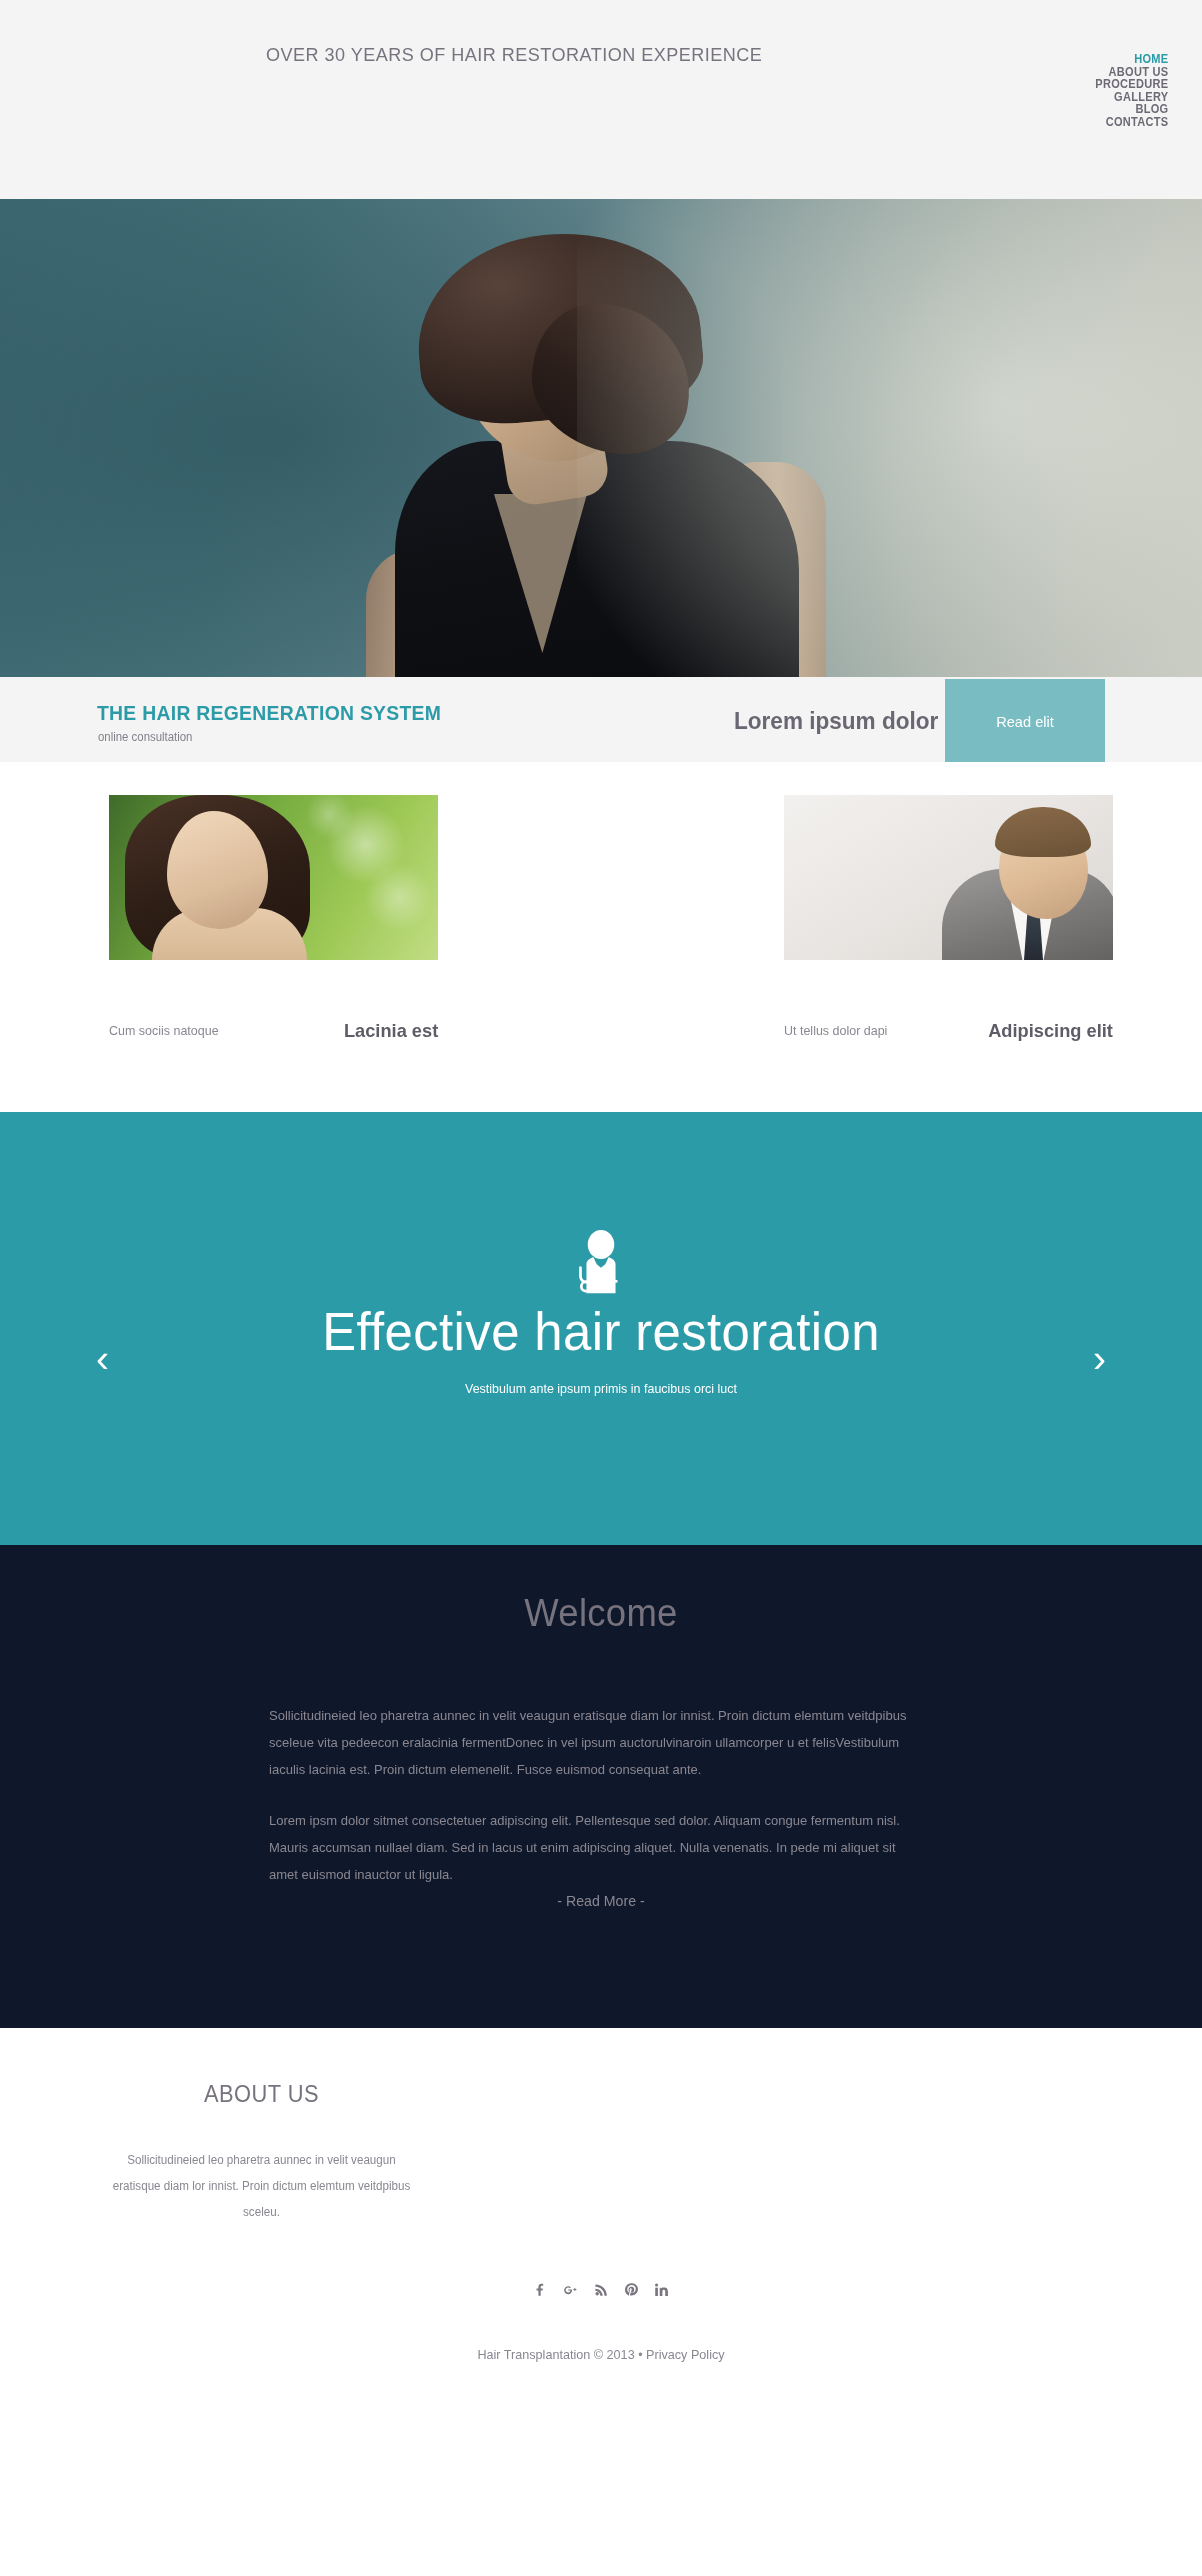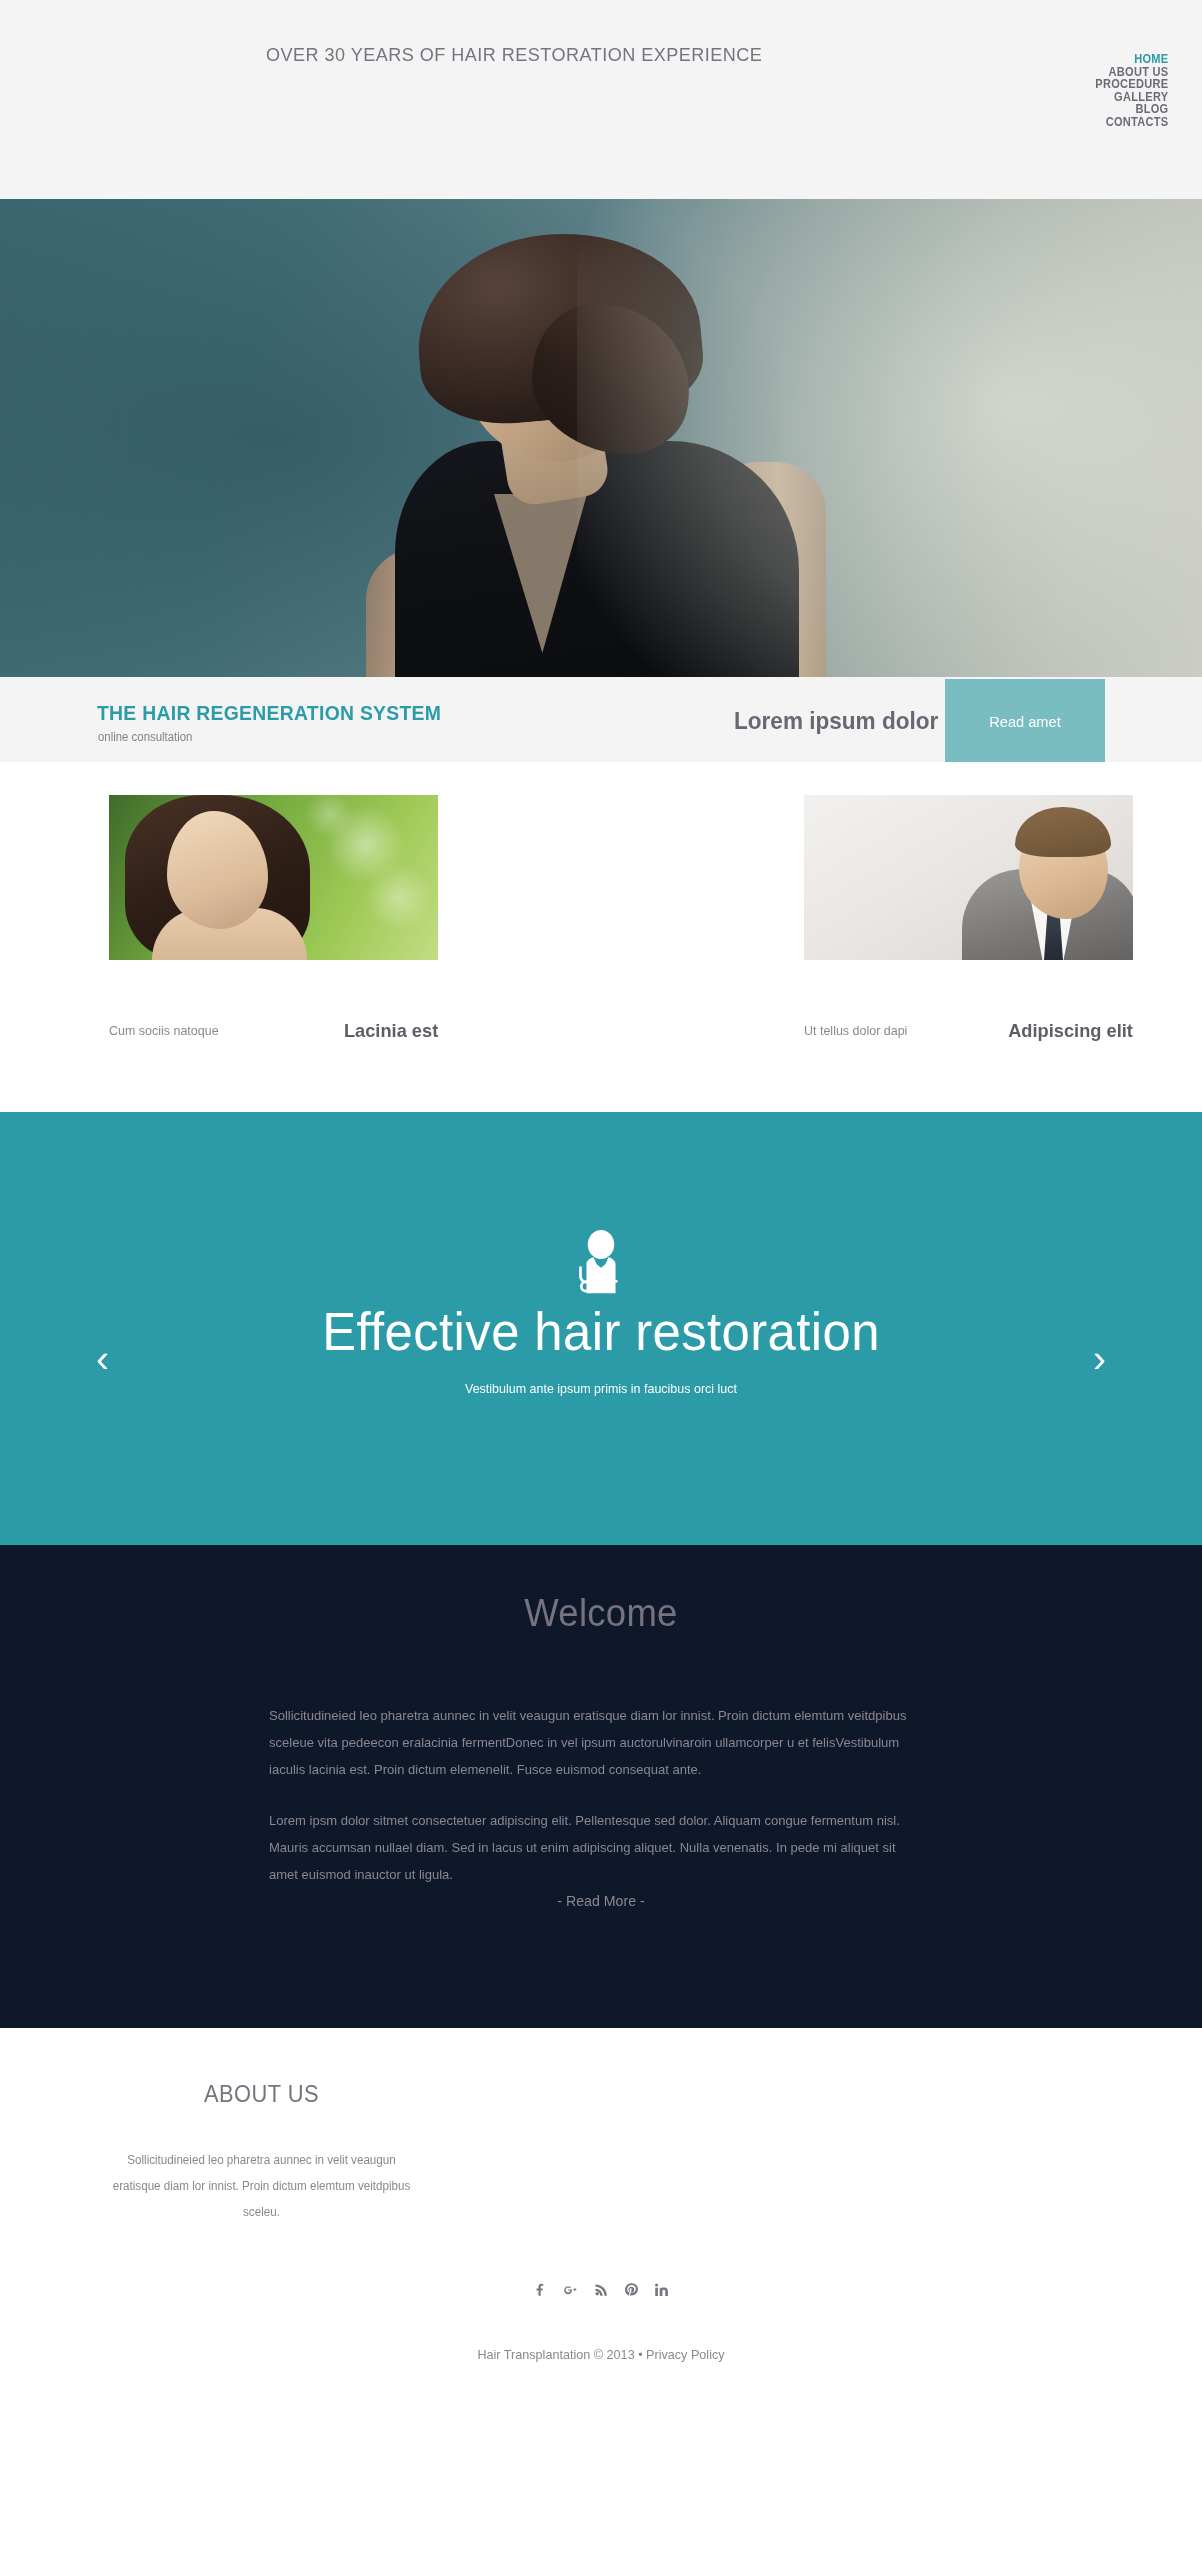--- a/index.html
+++ b/index.html
@@ -290,21 +290,21 @@
   
   .gallery {
     position: relative;
     width: 1202px;
     height: 350px;
     background: #ffffff;
   }
   .gal-col { position: absolute; top: 33px; width: 329px; margin-left: 12px; }
   .gal-col.c1 { left: 97px; }
   .gal-col.c2 { left: 440px; }
-  .gal-col.c3 { left: 792px; }
+  .gal-col.c3 { left: 772px; }
 
   .gal-img {
     position: relative;
     width: 329px;
     height: 165px;
     overflow: hidden;
   }
   .gal-img.g1 {
     background:
       radial-gradient(circle at 78% 30%, rgba(255,255,255,0.45) 0%, rgba(255,255,255,0) 14%),
@@ -627,21 +627,21 @@
         <div class="fig-hair2"></div>
       </div>
     </div>
   </div>
 
   <div class="banner">
     <div class="banner-title">THE HAIR REGENERATION SYSTEM</div>
     <div class="banner-sub">online consultation</div>
     <div class="banner-lorem">Lorem ipsum dolor</div>
     <div class="banner-btn">
-      <span>Read amet</span>
+      <span>Read elit</span>
     </div>
   </div>
 
   <div class="gallery">
 
     <div class="gal-col c1">
       <div class="gal-img g1">
         <div class="g1-hair"></div>
         <div class="g1-shoulder"></div>
         <div class="g1-face"></div>

